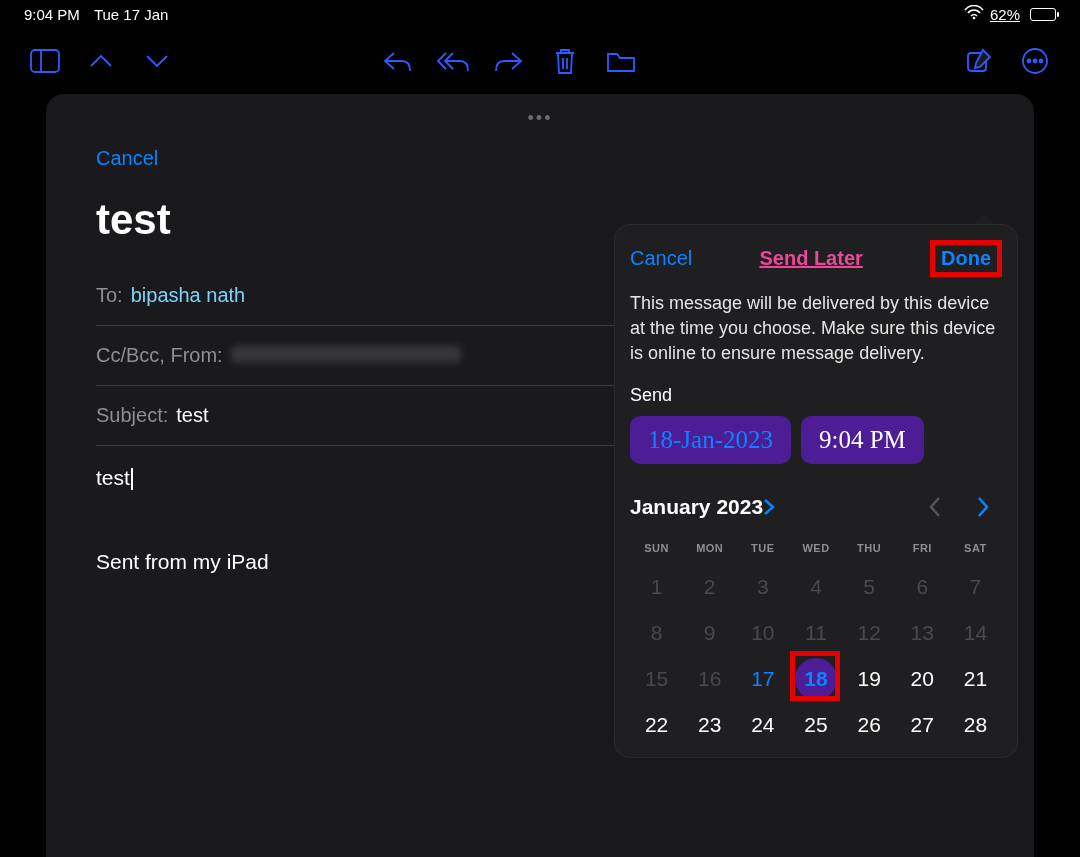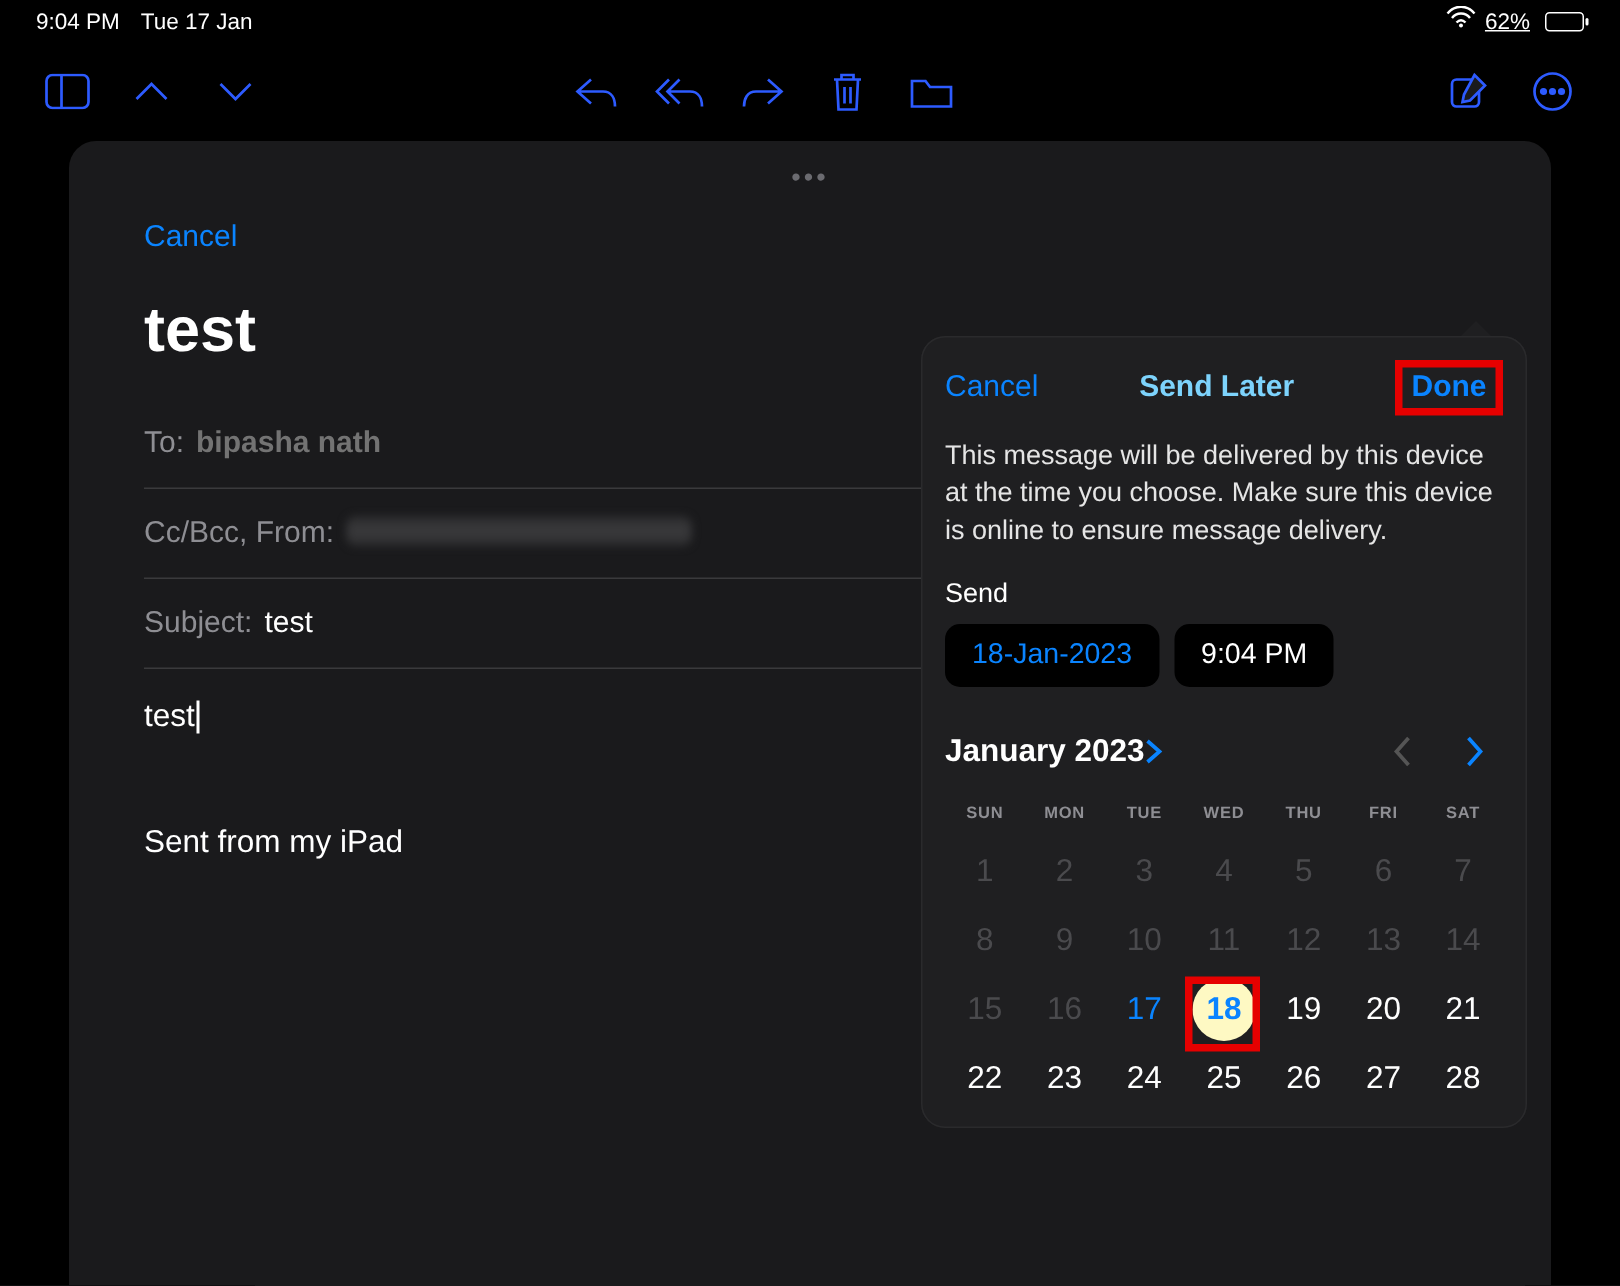--- a/index.html
+++ b/index.html
@@ -27,53 +27,53 @@
   .toolbar-sep { flex:1; }
   .toolbar svg { stroke: #2d5bff; fill: none; stroke-width: 1.8; }
   
   .sheet { position:absolute; left:46px; right:46px; top:94px; bottom:0; background:#1a1a1c; border-radius: 18px 18px 0 0; padding: 0 0 0 0; }
   .grabber { text-align:center; padding-top:14px; color:#6b6b70; letter-spacing:2px; font-size:18px; }
   .sheet-inner { padding: 18px 50px 0 50px; }
   .cancel { color:#0a84ff; font-size:20px; margin-bottom: 26px; display:inline-block; }
   .subject-title { font-size: 42px; font-weight: 700; margin-bottom: 22px; }
   .field-row { padding: 18px 0; border-bottom: 1px solid #3a3a3c; font-size: 20px; display:flex; gap:8px; }
   .field-label { color: #8e8e93; }
-  .field-val-blue { color: #737373; font-weight: bold; }
+  .field-val-blue { color: #7dd3fc; }
   .field-val { color:#fff; }
   .blurred { color: #2c2c2e; background: linear-gradient(0deg,#2c2c2e,#3a3a3c,#2c2c2e); filter: blur(3px); width: 230px; height: 20px; border-radius: 6px;}
   .body-area { padding-top: 20px; font-size: 21px; }
   .cursor::after { content:""; display:inline-block; width:2px; height:22px; background:#fff; vertical-align:middle; margin-left:1px; }
   .signature { margin-top: 60px; font-size: 21px;}
   
   .popover { position:absolute; right:16px; top:130px; width:404px; background:#1f1f21; border-radius:16px; padding: 16px 16px 10px 16px; box-shadow: 0 0 0 1px #2a2a2c inset; }
   .popover::before { content:""; position:absolute; top:-10px; right:24px; border:10px solid transparent; border-bottom-color:#1f1f21; border-top:none;}
   .pop-head { display:flex; align-items:center; justify-content:space-between; font-size:20px; margin-bottom: 14px; }
   .pop-head .cancel-btn { color:#0a84ff; font-weight: 400; }
-  .pop-head .title { color:#7dd3fc; font-weight:600; }
+  .pop-head .title { color:#ec4899; font-weight:600;text-decoration:underline; }
   .pop-head .done-btn { color:#0a84ff; font-weight:600; }
   .highlight-box { border: 5px solid #e60000; padding: 2px 6px; display:inline-block;text-align:center; }
   .pop-desc { color:#e5e5e5; font-size:18px; line-height: 1.4; margin-bottom: 18px; }
   .send-label { color:#fff; font-size:18px; margin-bottom: 10px; }
   .pill-row { display:flex; gap:10px; margin-bottom: 24px; }
-  .pill { background:#000000; border-radius:10px; padding: 10px 18px; font-size:19px; }
+  .pill { background:#4c1d95; border-radius:10px; padding: 10px 18px; font-size:25px;font-family:Liberation Serif, serif; }
   .pill-blue { color:#0a84ff; }
   .pill-white { color:#fff; }
   .month-row { display:flex; align-items:center; margin-bottom: 12px; }
   .month-label { font-size:21px; font-weight:600; display:flex; align-items:center; gap:0; }
   .chev-btn { width:38px; height:38px; display:flex; align-items:center; justify-content:center; }
   .chev-btn.disabled svg { stroke:#555; }
   .chev-btn svg { stroke:#0a84ff; fill:none; stroke-width:2.5; }
   .month-nav { margin-left:auto; display:flex; gap: 10px; }
   table.cal { width:100%; border-collapse:collapse; table-layout:fixed; }
   table.cal th { color:#8e8e93; font-size:11px; font-weight:600; letter-spacing:0.5px; padding: 4px 0 10px 0; }
   table.cal td { text-align:center; font-size:21px; height:46px; color:#fefefe; }
   table.cal td.dim { color:#4a4a4d; }
   table.cal td.today { color:#0a84ff; }
   table.cal td.selected { color:#0a84ff; font-weight:600; }
-  .sel-wrap { display:inline-flex; width:42px; height:42px; align-items:center; justify-content:center; background:#fef9c3; border-radius:50%; }
+  .sel-wrap { display:inline-flex; width:42px; height:42px; align-items:center; justify-content:center; background:#4c1d95; border-radius:50%; }
   .red-box { position:absolute; border:5px solid #e60000; pointer-events:none; }
 </style>
 </head>
 <body>
 
 <div class="status-bar">
   <div class="left">
     <span>9:04 PM</span>
     <span>Tue 17 Jan</span>
   </div>

